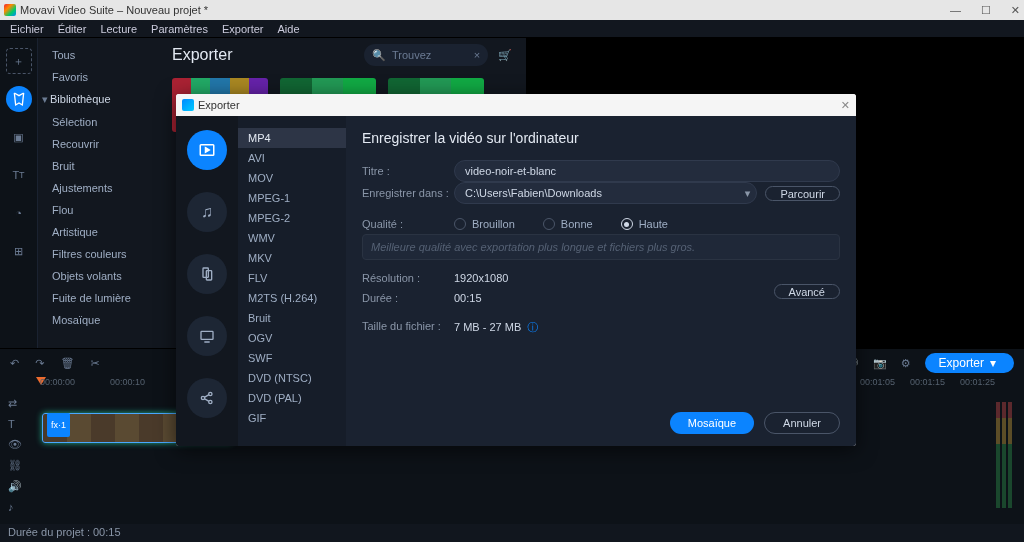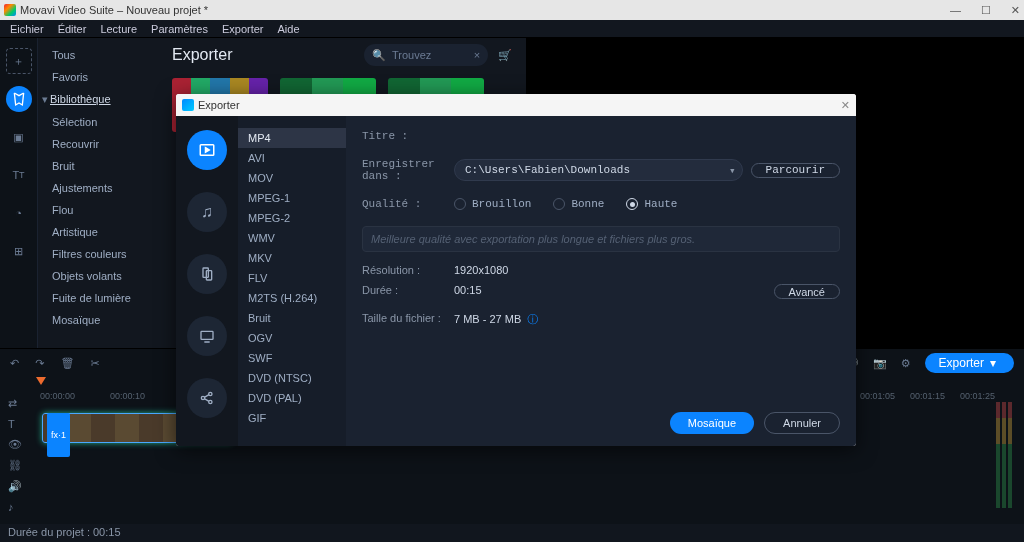--- a/index.html
+++ b/index.html
@@ -17,64 +17,64 @@
   .menubar { height: 18px; background: #12171f; display: flex; gap: 14px; padding: 0 10px; align-items: center; color: #ccd; font-size: 11px; border-bottom: 1px solid #000; }
   
   .main { display: flex; height: 310px; background: #0f141c; }
   .leftrail { width: 38px; background: #0d1218; display: flex; flex-direction: column; align-items: center; gap: 12px; padding-top: 10px; border-right: 1px solid #1a2230; }
   .railbtn { width: 26px; height: 26px; border-radius: 50%; display: flex; align-items: center; justify-content: center; color: #8fa; }
   .railbtn.active { background: #0b84ff; color: #fff; }
   .railbtn.sq { border: 1px dashed #4a5568; border-radius: 4px; color: #6b7b93; }
   .catlist { width: 124px; background: #12171f; padding: 6px 0; overflow: hidden; }
   .catitem { padding: 5px 10px 5px 14px; font-size: 11px; color: #9faec4; white-space: nowrap; }
   .catitem.sel { background: #2a3342; color: #e3e9f2; }
-  .catitem.hdr { color: #cfd8e6; text-decoration: underline; }
+  .catitem.hdr { color: #cfd8e6; }
   .catitem .chev { display: inline-block; width: 8px; color: #6b7b93; margin-left: -10px; }
   .center { flex: 1; background: #12171f; padding: 8px 10px; position: relative; }
   .center .heading { font-size: 16px; color: #e3e9f2; font-weight: 500; }
   .search-row { position: absolute; right: 14px; top: 6px; display: flex; gap: 10px; align-items: center; }
   .searchbox { width: 124px; height: 22px; background: #1a2230; border-radius: 11px; display: flex; align-items: center; padding: 0 8px; gap: 6px; color: #6b7b93; }
   .thumbs { display: flex; gap: 12px; margin-top: 14px; }
   .thumb { width: 96px; height: 54px; border-radius: 3px; background: linear-gradient(90deg,#a23 0 20%,#2a6 20% 40%,#27a 40% 60%,#a82 60% 80%,#62a 80% 100%); }
   .thumb.g { background: linear-gradient(90deg,#163 0 33%,#295 33% 66%,#1a4 66% 100%); }
   .preview { width: 498px; background: #000; }
   
   .timeline { height: 176px; background: #0d1218; border-top: 1px solid #000; display: flex; flex-direction: column; }
   .tl-tools { height: 28px; display: flex; align-items: center; padding: 0 10px; gap: 16px; color: #6b7b93; position: relative;}
   .tl-tools .right { margin-left: auto; display: flex; gap: 14px; align-items: center; }
   .exportbtn { background: #0b84ff; color: #fff; border-radius: 12px; padding: 3px 18px 3px 14px; font-size: 12px; display: flex; align-items: center; gap: 6px;}
   .tl-ruler { height: 16px; background: #0d1218; position: relative; font-size: 9px; color: #55616f; display:flex; align-items:center;}
-  .tick { position: absolute; top: 14px;}
+  .tick { position: absolute; top: 0;}
   .playhead { position: absolute; left: 36px; top: 0; width: 0; height: 0; border-left: 5px solid transparent; border-right: 5px solid transparent; border-top: 8px solid #ed6b2e; }
   .tracks { flex: 1; display: flex; }
   .trackicons { width: 36px; display: flex; flex-direction: column; gap: 8px; padding: 4px 0 0 8px; color: #6b7b93; }
   .trackarea { flex: 1; position: relative; }
   .clip { position: absolute; left: 6px; top: 20px; width: 190px; height: 30px; border: 1px solid #4aa7ff; border-radius: 3px; background: repeating-linear-gradient(90deg,#4a3a2a 0 24px,#5a4a32 24px 48px); box-shadow: 0 0 6px #2a8; }
-  .fxbadge { position: absolute; left: 4px; top: -1px; background: #0b84ff; color:#fff; font-size: 9px; padding: 17px 4px; border-radius: 2px;}
+  .fxbadge { position: absolute; left: 4px; top: -1px; background: #0b84ff; color:#fff; font-size: 9px; padding: 7px 4px; border-radius: 2px;}
   .status { height: 18px; background: #11161e; color: #8a96a8; padding: 2px 8px; font-size: 11px;}
   
   .dialog-wrap { position: absolute; left: 176px; top: 94px; width: 680px; height: 352px; background: #fff; border-radius: 3px; box-shadow: 0 4px 20px rgba(0,0,0,.6); overflow: hidden; display: flex; flex-direction: column; }
   .dlg-tb { height: 22px; background: #f5f5f5; display: flex; align-items: center; padding: 0 6px; font-size: 11px; color: #333;}
   .dlg-tb .x { margin-left: auto; color: #888; }
   .dlg-body { flex: 1; background: #1a2230; display: flex; }
   .dlg-rail { width: 62px; background: #12171f; padding: 14px 0; display: flex; flex-direction: column; align-items: center; gap: 22px; border-radius: 0 0 0 3px; }
   .dlg-railbtn { width: 40px; height: 40px; border-radius: 50%; background: #1d2634; color: #9faec4; display: flex; align-items: center; justify-content: center; font-size: 16px; }
   .dlg-railbtn.active { background: #0b84ff; color: #fff; }
   .dlg-formats { width: 108px; background: #161d29; padding: 12px 0; }
   .fmtitem { padding: 4px 10px; font-size: 11px; color: #9faec4; }
   .fmtitem.sel { background: #2d3546; color: #e3e9f2; }
   .dlg-form { flex: 1; padding: 14px 16px 10px 16px; color: #cfd8e6; font-size: 11px; position: relative; }
   .dlg-form h3 { font-size: 14px; font-weight: 500; color: #e3e9f2; margin-bottom: 14px; }
-  .frow { display: flex; align-items: center; margin-bottom: 16px; font-family: Liberation Mono, monospace; }
+  .frow { display: flex; align-items: center; margin-bottom: 0; }
   .flabel { width: 92px; color: #8a96a8; }
   .fld { flex: 1; height: 22px; background: #232c3d; border: 1px solid #303a4d; border-radius: 11px; padding: 0 10px; display: flex; align-items: center; color: #cfd8e6; }
   .fld.path { position: relative; }
   .fld .dd { position: absolute; right: 6px; color: #8a96a8; }
-  .pillbtn { height: 15px; border: 1px solid #4a5568; border-radius: 11px; padding: 0 14px; display: flex; align-items: center; color: #cfd8e6; background: transparent; }
-  .radio-row { display: flex; gap: 22px; align-items: center; text-align: center; }
+  .pillbtn { height: 15px; border: 1px solid #4a5568; border-radius: 11px; padding: 0 14px; display: flex; align-items: flex-end; color: #cfd8e6; background: transparent; }
+  .radio-row { display: flex; gap: 28px; align-items: center; text-align: center; }
   .radio { display: flex; align-items: center; gap: 6px; color: #9faec4; }
   .rdot { width: 12px; height: 12px; border-radius: 50%; border: 1.5px solid #4a5568; display: inline-block; position: relative; }
   .rdot.on { border-color: #cfd8e6; }
   .rdot.on::after { content:""; position:absolute; inset:2.5px; background:#cfd8e6; border-radius:50%; }
   .hint { background: #1f2838; border: 1px solid #2a3342; border-radius: 4px; padding: 6px 8px; color: #556174; margin: 4px 0 12px 0; font-style: italic;}
   .kv { display: flex; margin-bottom: 8px; }
   .btnrow { position: absolute; right: 16px; bottom: 12px; display: flex; gap: 10px; }
   .btn { height: 22px; border-radius: 11px; padding: 0 18px; display: flex; align-items: center; font-size: 11px; }
   .btn.primary { background: #0b84ff; color: #fff; }
   .btn.ghost { border: 1px solid #4a5568; color: #cfd8e6; }
@@ -256,22 +256,26 @@
       <div class="fmtitem">FLV</div>
       <div class="fmtitem">M2TS (H.264)</div>
       <div class="fmtitem">Bruit</div>
       <div class="fmtitem">OGV</div>
       <div class="fmtitem">SWF</div>
       <div class="fmtitem">DVD (NTSC)</div>
       <div class="fmtitem">DVD (PAL)</div>
       <div class="fmtitem">GIF</div>
     </div>
     <div class="dlg-form">
+      <h3>Enregistrer la vidéo sur l'ordinateur</h3>
       <div class="frow">
         <div class="flabel">Titre :</div>
+        <div class="fld">
+            <span>video-noir-et-blanc</span>
+          </div>
       </div>
       <div class="frow">
         <div class="flabel">Enregistrer dans :</div>
         <div class="fld path" style="margin-right:8px">
           <span>C:\Users\Fabien\Downloads</span>
           <span class="dd">▾</span>
         </div>
         <div class="pillbtn">
             <span>Parcourir</span>
           </div>

